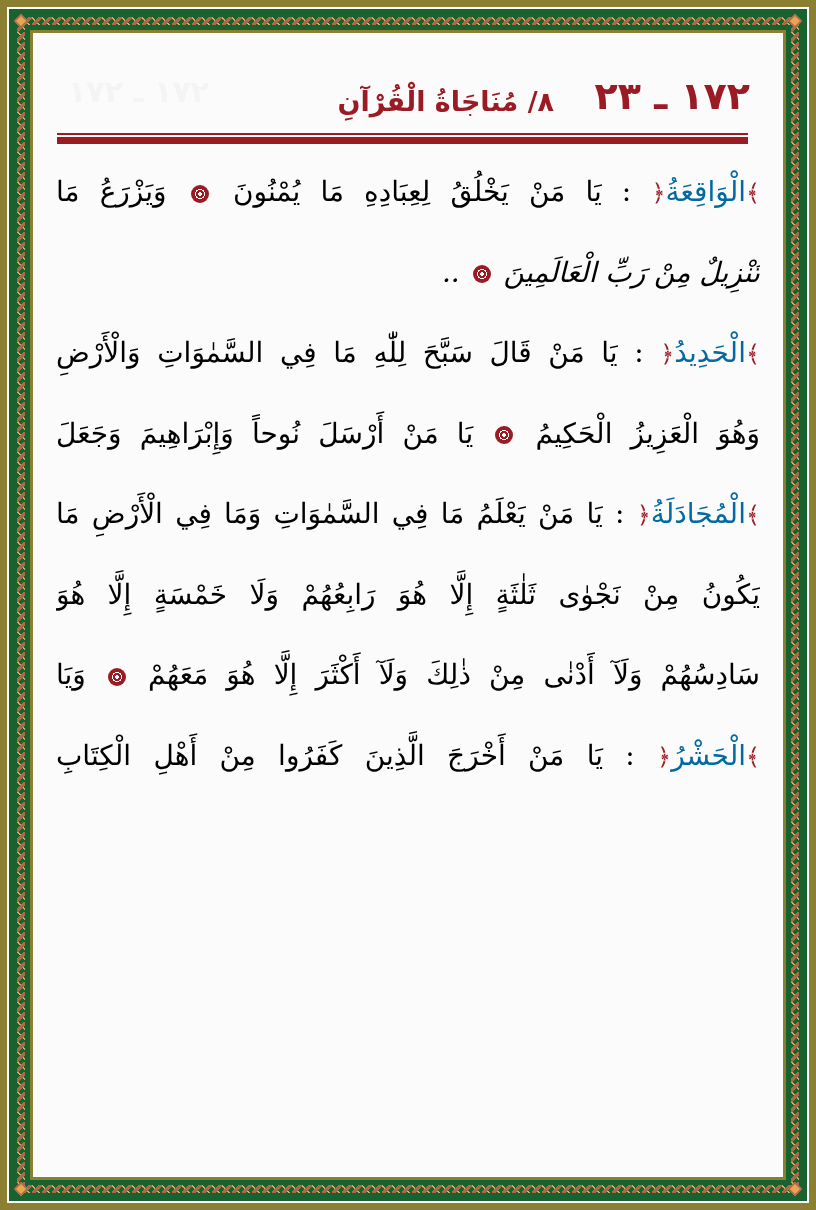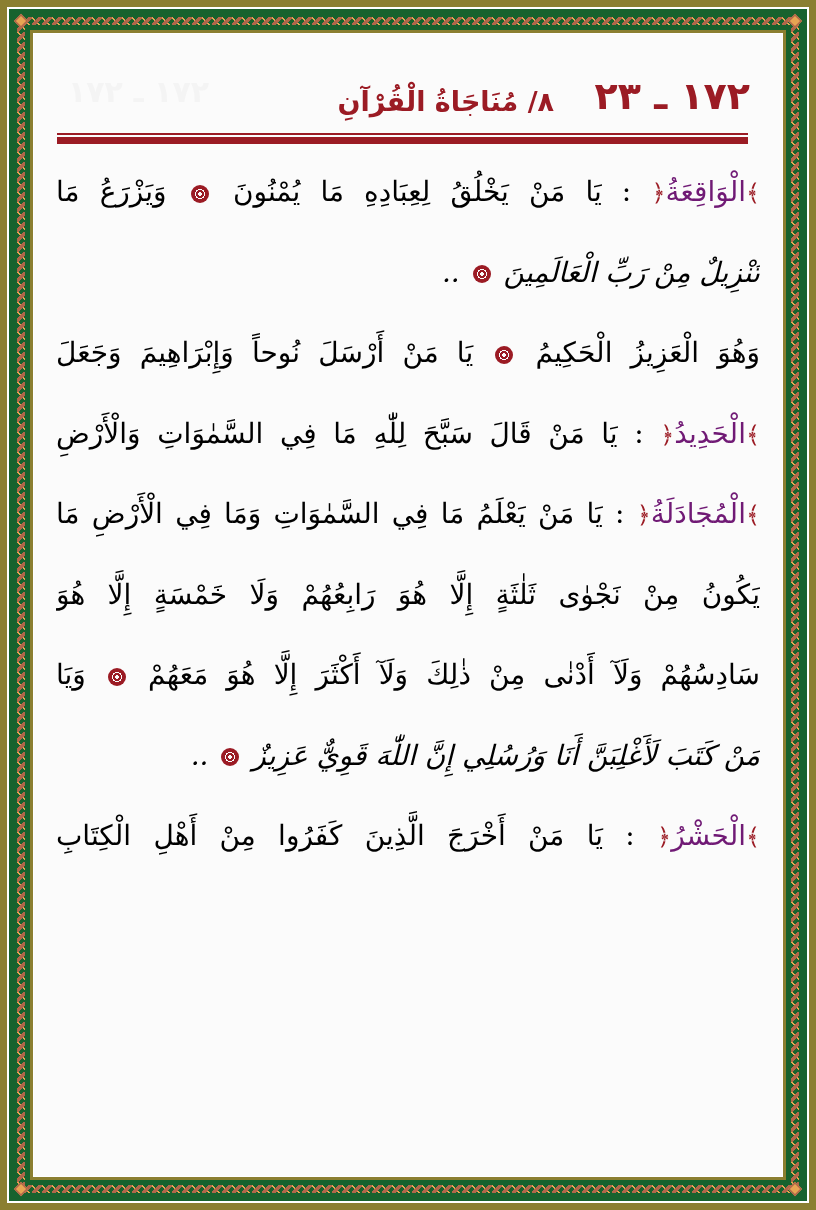--- a/index.html
+++ b/index.html
@@ -102,21 +102,21 @@
       direction:rtl; text-align:justify;
       font-family:"DejaVu Serif", serif;
       font-size:28px; line-height:80.5px; color:#000;
     }
     .line {
       display:block; height:80.5px; white-space:nowrap; overflow:hidden;
       text-align-last:justify; text-align:justify;
     }
     .line.short { text-align-last:right;font-style:italic; }
     .surah {
-      color:#701a75; font-family:"DejaVu Sans", sans-serif;
+      color:#0369a1; font-family:"DejaVu Sans", sans-serif;
     }
     .orn {
       color:#9b1b24; font-size:24px;
     }
     .rosette {
       display:inline-block; width:18px; height:18px; border-radius:50%;
       background:
         radial-gradient(circle, #fbfbfb 0 2px, #9b1b24 2px 4px, #fbfbfb 4px 5px, #9b1b24 5px 9px);
       vertical-align:middle; margin:0 4px;
     }
@@ -166,54 +166,49 @@
       </span>
 
 
       <span class="line short">
         <span>تَنْزِيلٌ مِنْ رَبِّ الْعَالَمِينَ</span>
         <span class="rosette"></span>
         <span>..</span>
       </span>
 
       <span class="line">
+        <span class="orn">﴾</span><span class="surah">الْحَدِيدُ</span><span class="orn">﴿</span>
+        <span>:</span>
+        <span>يَا مَنْ قَالَ سَبَّحَ لِلّٰهِ مَا فِي السَّمٰوَاتِ وَالْأَرْضِ</span>
+      </span>
+
+      <span class="line">
         <span>وَهُوَ الْعَزِيزُ الْحَكِيمُ</span>
         <span class="rosette"></span>
         <span>يَا مَنْ أَرْسَلَ نُوحاً وَإِبْرَاهِيمَ وَجَعَلَ</span>
       </span>
 
-      <span class="line">
-        <span class="orn">﴾</span><span class="surah">الْحَدِيدُ</span><span class="orn">﴿</span>
-        <span>:</span>
-        <span>يَا مَنْ قَالَ سَبَّحَ لِلّٰهِ مَا فِي السَّمٰوَاتِ وَالْأَرْضِ</span>
-      </span>
-
 
 
       <span class="line">
         <span class="orn">﴾</span><span class="surah">الْمُجَادَلَةُ</span><span class="orn">﴿</span>
         <span>:</span>
         <span>يَا مَنْ يَعْلَمُ مَا فِي السَّمٰوَاتِ وَمَا فِي الْأَرْضِ مَا</span>
       </span>
 
       <span class="line">
         <span>يَكُونُ مِنْ نَجْوٰى ثَلٰثَةٍ إِلَّا هُوَ رَابِعُهُمْ وَلَا خَمْسَةٍ إِلَّا هُوَ</span>
       </span>
 
       <span class="line">
         <span>سَادِسُهُمْ وَلَآ أَدْنٰى مِنْ ذٰلِكَ وَلَآ أَكْثَرَ إِلَّا هُوَ مَعَهُمْ</span>
         <span class="rosette"></span>
         <span>وَيَا</span>
       </span>
 
-      <span class="line short">
-        <span>مَنْ كَتَبَ لَأَغْلِبَنَّ أَنَا وَرُسُلِي إِنَّ اللّٰهَ قَوِيٌّ عَزِيزٌ</span>
-        <span class="rosette"></span>
-        <span>..</span>
-      </span>
 
       <span class="line">
         <span class="orn">﴾</span><span class="surah">الْحَشْرُ</span><span class="orn">﴿</span>
         <span>:</span>
         <span>يَا مَنْ أَخْرَجَ الَّذِينَ كَفَرُوا مِنْ أَهْلِ الْكِتَابِ</span>
       </span>
     </div>
   </div>
 </div>
 

